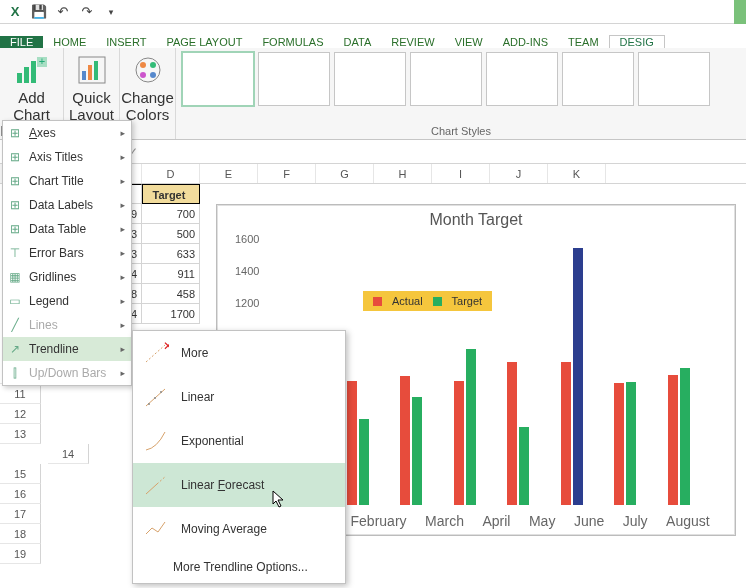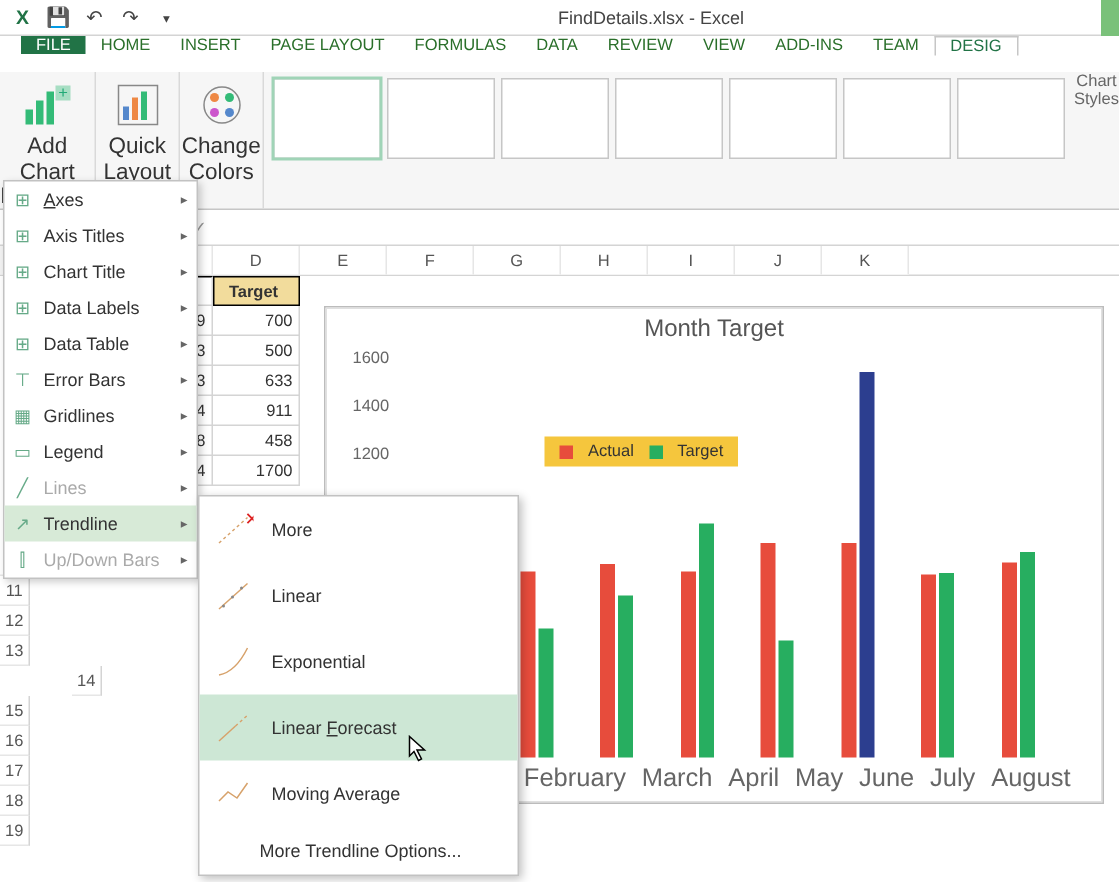--- a/index.html
+++ b/index.html
@@ -6,51 +6,51 @@
   html,body { margin:0; padding:0; background:#fff; }
   body { width:746px; height:588px; overflow:hidden; font-size:12px; color:#333; position:relative; }
 
   
   .titlebar { height:24px; background:#fff; border-bottom:1px solid #d4d4d4; display:flex; align-items:center; }
   .titlebar .qa { display:flex; align-items:center; gap:2px; padding-left:4px; }
   .qa-btn { width:22px; height:22px; display:flex; align-items:center; justify-content:center; color:#444; font-size:13px; }
   .titlebar .title { flex:1; text-align:center; font-size:12px; color:#444; }
 
   
-  .ribtabs { height:24px; display:flex; align-items:flex-start; font-size:12px;padding-left:14px; }
+  .ribtabs { height:24px; display:flex; align-items:flex-end; font-size:12px; }
   .ribtabs .tab { padding:0 10px; display:flex; align-items:center; color:#2a6f2a; text-transform:uppercase; font-size:11px; }
   .ribtabs .tab.file { background:#217346; color:#fff; }
   .ribtabs .tab.active { background:#fff; color:#217346; border-top:1px solid #c6c6c6; border-left:1px solid #c6c6c6; border-right:1px solid #c6c6c6; }
 
   
   .ribbon { height:92px; background:#f6f6f6; border-bottom:1px solid #c6c6c6; display:flex; }
   .rib-group { border-right:1px solid #d9d9d9; padding:4px 6px 2px 6px; display:flex; flex-direction:column; align-items:center; justify-content:space-between; }
   .rib-big { display:flex; flex-direction:column; align-items:center; gap:2px; width:58px; }
   .rib-big .ico { width:36px; height:36px; display:flex; align-items:center; justify-content:center; }
   .rib-big .lbl { font-size:15px; text-align:center; line-height:1.1; color:#333; }
   .rib-caption { font-size:11px; color:#666; text-align:center; }
 
   .styles-row { display:flex; gap:4px; padding:4px 6px; }
   .style-thumb { width:72px; height:54px; background:#fff; border:1px solid #c6c6c6; }
   .style-thumb.selected { outline:2px solid #a0d4b7; outline-offset:-1px; }
-  .styles-wrap { display:flex; flex-direction:row; flex:1; justify-content:space-between; padding-bottom:2px; }
+  .styles-wrap { display:flex; flex-direction:column; flex:1; justify-content:space-between; padding-bottom:2px; }
 
   
   .fbar { height:24px; display:flex; align-items:center; border-bottom:1px solid #d4d4d4; background:#fff; }
   .namebox { width:106px; border-right:1px solid #d4d4d4; height:100%; }
   .fx { color:#777; font-style:italic; padding:0 8px;margin-top:44px; }
   .fbar .btns { display:flex; gap:6px; padding:0 6px; color:#999; }
 
   
   .gridwrap { position:relative; height:424px; }
   .colheads { display:flex; height:20px; border-bottom:1px solid #d4d4d4; }
   .corner { width:26px; border-right:1px solid #d4d4d4; background:#f3f3f3; }
   .ch { flex:0 0 58px; text-align:center; font-size:11px; color:#555; border-right:1px solid #e6e6e6; background:#fff; line-height:20px; }
   .rows { position:absolute; left:0; top:20px; }
-  .rh { width:20px; height:20px; border-right:1px solid #d4d4d4; border-bottom:1px solid #e6e6e6; text-align:center; font-size:11px; color:#555; background:#fff; line-height:20px; }
+  .rh { width:41px; height:20px; border-right:1px solid #d4d4d4; border-bottom:1px solid #e6e6e6; text-align:center; font-size:11px; color:#555; background:#fff; line-height:20px; }
 
   .datacol { position:absolute; left:26px; top:20px; }
   .datacol.colC { left:142px; }
   .cell { width:58px; height:20px; border-right:1px solid #d4d4d4; border-bottom:1px solid #d4d4d4; font-size:11px; text-align:right; padding-right:4px; line-height:20px; }
   .cell.head { background:#f2dc9c; font-weight:bold; text-align:center; border:1px solid #000; }
 
   
   .drop1 { position:absolute; left:2px; top:120px; width:130px; background:#fff; border:1px solid #c2c2c2; box-shadow:2px 2px 5px rgba(0,0,0,.2); z-index:40; }
   .drop1 .mi { display:flex; align-items:center; height:24px; padding:0 6px 0 4px; gap:6px; font-size:12px; color:#333; }
   .drop1 .mi.sub::after { content:"▸"; margin-left:auto; font-size:9px; color:#666; }
@@ -65,21 +65,21 @@
   .drop2 .mi2 .ico2 { width:26px; height:26px; }
   .drop2 .mi2.hot { background:#cde7d5; }
   .drop2 .more { height:32px; display:flex; align-items:center; padding-left:40px; font-size:12px; color:#333; }
 
   
   .chartbox { position:absolute; left:216px; top:204px; width:520px; height:332px; border:1px solid #bcbcbc; background:#fff; box-shadow:0 0 0 1px #e0e0e0 inset; z-index:5; }
   .chart-title { text-align:center; font-size:16px; color:#555; padding:6px 0 2px; }
   .legend { position:absolute; left:146px; top:86px; background:#f5c63d; padding:4px 10px; font-size:11px; display:flex; gap:10px; align-items:center; }
   .legend .sw { width:9px; height:9px; display:inline-block; }
   .plot { position:absolute; left:56px; top:28px; right:16px; bottom:30px; }
-  .xlabels { position:absolute; left:56px; right:16px; bottom:6px; display:flex; justify-content:space-around; font-size:17px; color:#666; }
+  .xlabels { position:absolute; left:56px; right:16px; bottom:6px; display:flex; justify-content:space-around; font-size:14px; color:#666; }
   .ylab { position:absolute; left:18px; font-size:11px; color:#666; }
   .bar { position:absolute; bottom:0; width:10px; }
   .barA { background:#e74c3c; }
   .barT { background:#27ae60; }
 
   svg.trend { position:absolute; inset:0; }
   .cursor2 { position:absolute; left:272px; top:490px; z-index:70; font-size:14px; color:#000; }
 
   .accent { position:absolute; right:0; top:0; width:12px; height:24px; background:#7ac17a; }
 </style>
@@ -87,21 +87,20 @@
 <body>
 
 <div class="titlebar">
   <div class="qa">
     <div class="qa-btn" style="color:#217346;font-weight:bold">X</div>
     <div class="qa-btn">💾</div>
     <div class="qa-btn">↶</div>
     <div class="qa-btn">↷</div>
     <div class="qa-btn" style="font-size:9px">▾</div>
   </div>
-  <div class="title">FindDetails.xlsx - Excel</div>
   <div class="accent"></div>
 </div>
 
 <div class="ribtabs">
   <div class="tab file">FILE</div>
   <div class="tab">HOME</div>
   <div class="tab">INSERT</div>
   <div class="tab">PAGE LAYOUT</div>
   <div class="tab">FORMULAS</div>
   <div class="tab">DATA</div>

